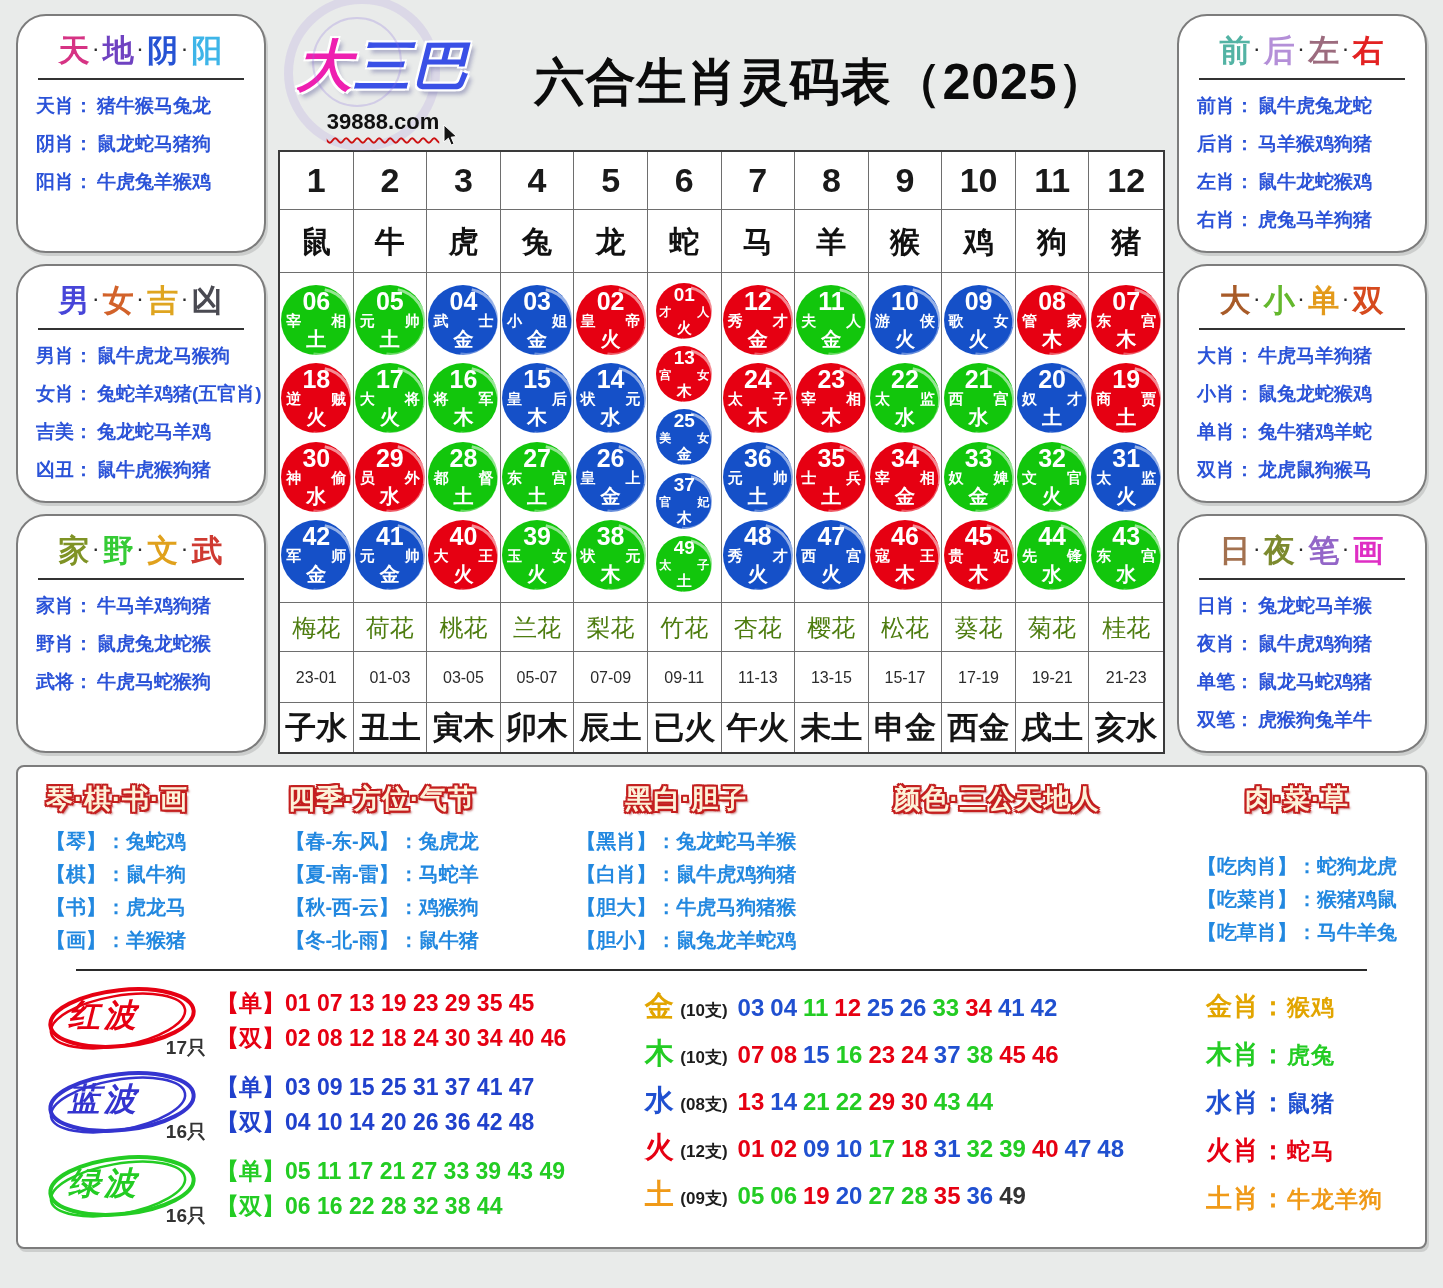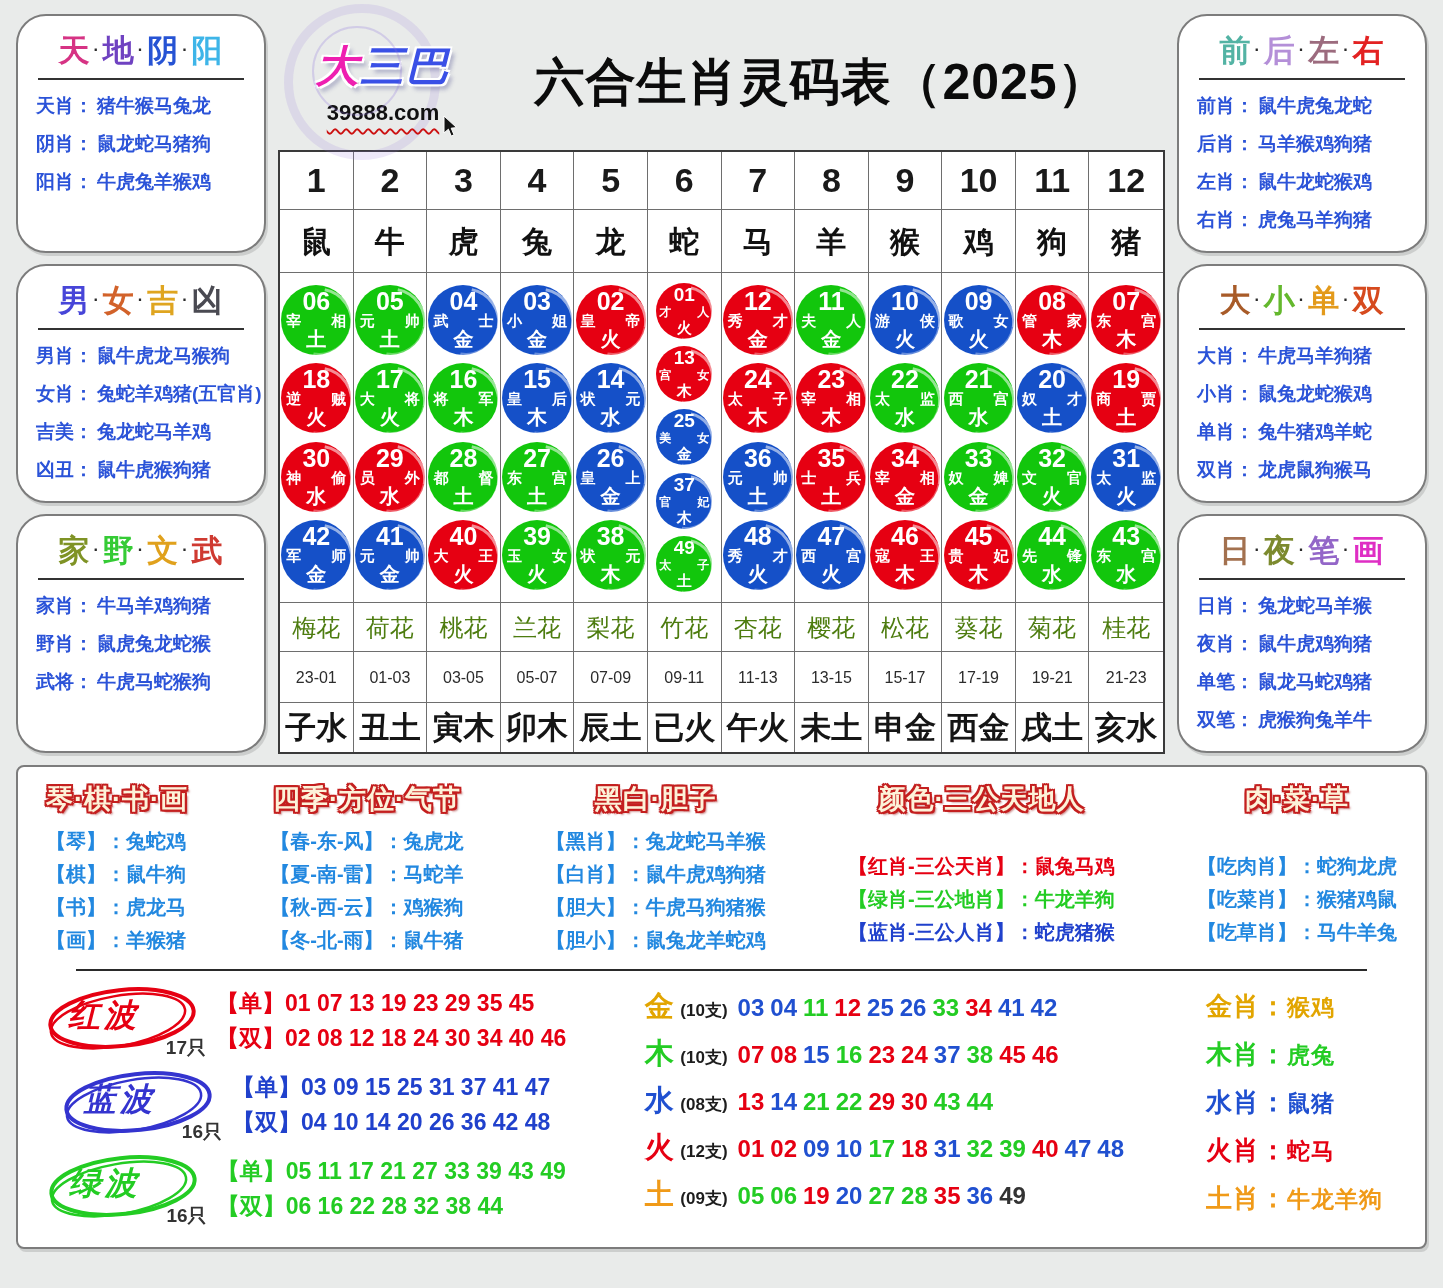--- a/index.html
+++ b/index.html
@@ -18,21 +18,21 @@
   .panel-sep{border-top:2px solid #333;margin:4px 20px 7px;}
   .prow{font-size:19px;font-weight:800;color:#2b53d8;padding-left:18px;line-height:38px;white-space:nowrap;}
   .prow .plabel{margin-right:4px;}
   
   .center-header{display:flex;align-items:center;height:136px;position:relative;}
   .logo{position:relative;width:210px;text-align:center;flex:none;}
   .logo::before{content:"";position:absolute;left:6px;top:-34px;width:138px;height:138px;
     border:9px solid rgba(150,120,220,.16);border-radius:50%;}
   .logo::after{content:"";position:absolute;left:34px;top:-12px;width:86px;height:86px;
     border:2px solid rgba(140,110,220,.25);border-radius:50%;}
-  .logo-brand{position:relative;font-size:43px;font-weight:900;font-style:italic;letter-spacing:2px;
+  .logo-brand{position:relative;font-size:56px;font-weight:900;font-style:italic;letter-spacing:2px;
     text-shadow:2px 2px 0 #fff,-2px -2px 0 #fff,-2px 2px 0 #fff,2px -2px 0 #fff,4px 5px 4px rgba(40,40,120,.35);}
   .logo-site-wrap{position:relative;display:inline-block;margin-top:4px;}
   .logo-site{font-size:22px;font-weight:700;color:#101010;
     text-decoration-line:underline;text-decoration-style:wavy;text-decoration-color:#cc1111;
     text-decoration-thickness:2px;text-underline-offset:8px;}
   .cursor-icon{position:absolute;right:-22px;bottom:-12px;}
   .main-title{flex:1;text-align:center;margin:0 10px 0 0;font-size:50px;font-weight:900;color:#0b0b0b;letter-spacing:1px;}
   
   .gtable{border:2px solid #3a3a3a;background:#fff;}
   .grow{display:grid;grid-template-columns:repeat(12,1fr);}
@@ -64,21 +64,21 @@
     padding:14px 28px 22px;box-sizing:border-box;box-shadow:2px 3px 0 rgba(120,120,120,.25);}
   .groups-row{display:flex;justify-content:space-between;align-items:flex-start;}
   .gtitle{text-align:center;font-size:27px;font-weight:900;letter-spacing:1px;color:#fdf2d9;margin-bottom:8px;
     text-shadow:-2px 0 #c41f1f,2px 0 #c41f1f,0 -2px #c41f1f,0 2px #c41f1f,
       -2px -2px #c41f1f,2px 2px #c41f1f,-2px 2px #c41f1f,2px -2px #c41f1f,3px 3px 2px rgba(150,20,20,.5);}
   .gline{font-size:20px;font-weight:800;color:#2288e0;line-height:33px;white-space:nowrap;}
   .group.offset .glines{margin-top:33px;}
   .divider{border:none;border-top:2px solid #2a2a2a;margin:12px 30px 14px;}
   .lower-row{display:flex;justify-content:space-between;align-items:flex-start;}
   .waves{display:flex;flex-direction:column;gap:12px;flex:none;}
-  .wave{display:flex;align-items:center;gap:12px;justify-content:center;}
+  .wave{display:flex;align-items:center;gap:12px;}
   .wave-badge{position:relative;width:158px;height:72px;flex:none;}
   .wave-badge svg{position:absolute;left:0;top:0;width:100%;height:100%;}
   .wave-name{position:absolute;left:22px;top:9px;font-size:32px;font-weight:900;font-style:italic;letter-spacing:4px;}
   .wave-count{position:absolute;right:-2px;bottom:-4px;font-size:19px;font-weight:700;color:#333;}
   .wave-nums{font-size:23px;font-weight:800;line-height:35px;white-space:nowrap;}
   .elements{display:flex;flex-direction:column;gap:7px;margin-top:2px;flex:none;}
   .elem-row{display:flex;align-items:baseline;white-space:nowrap;}
   .elem-name{font-size:29px;font-weight:900;width:34px;text-align:center;}
   .elem-count{font-size:17px;font-weight:800;color:#1d1d1d;margin:0 10px 0 4px;}
   .elem-nums span{font-size:24px;font-weight:800;margin-right:6px;}
@@ -585,25 +585,20 @@
         <div class="gtitle">黑白·胆子</div>
         <div class="glines">
           <div class="gline"><span>【黑肖】：</span><span>兔龙蛇马羊猴</span></div>
           <div class="gline"><span>【白肖】：</span><span>鼠牛虎鸡狗猪</span></div>
           <div class="gline"><span>【胆大】：</span><span>牛虎马狗猪猴</span></div>
           <div class="gline"><span>【胆小】：</span><span>鼠兔龙羊蛇鸡</span></div>
         </div>
       </div>
       <div class="group offset">
         <div class="gtitle">颜色·三公天地人</div>
-        <div class="glines">
-          <div class="gline" style="color: rgb(230, 0, 18);"><span>【红肖-三公天肖】：</span><span>鼠兔马鸡</span></div>
-          <div class="gline" style="color: rgb(35, 204, 35);"><span>【绿肖-三公地肖】：</span><span>牛龙羊狗</span></div>
-          <div class="gline" style="color: rgb(32, 65, 204);"><span>【蓝肖-三公人肖】：</span><span>蛇虎猪猴</span></div>
-        </div>
       </div>
       <div class="group offset">
         <div class="gtitle">肉·菜·草</div>
         <div class="glines">
           <div class="gline"><span>【吃肉肖】：</span><span>蛇狗龙虎</span></div>
           <div class="gline"><span>【吃菜肖】：</span><span>猴猪鸡鼠</span></div>
           <div class="gline"><span>【吃草肖】：</span><span>马牛羊兔</span></div>
         </div>
       </div>
     </div>

